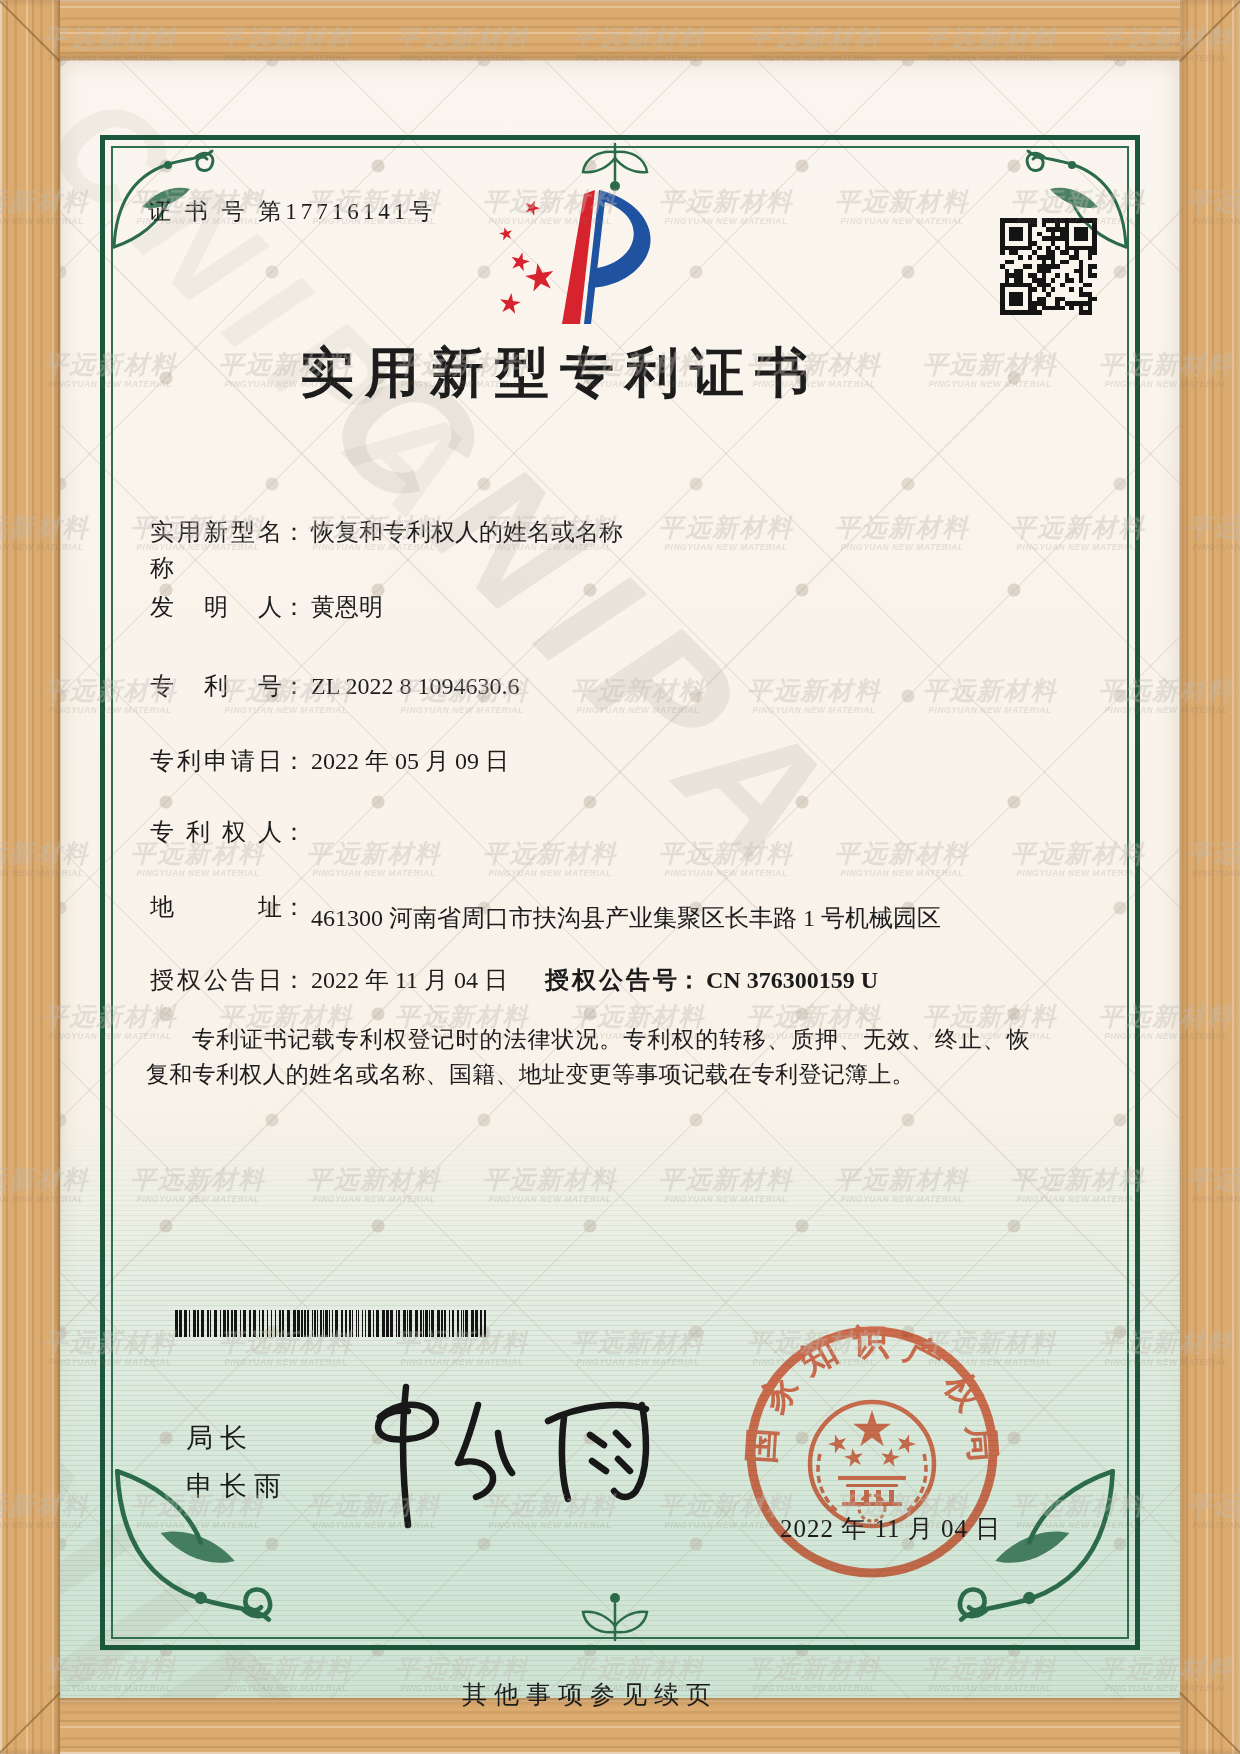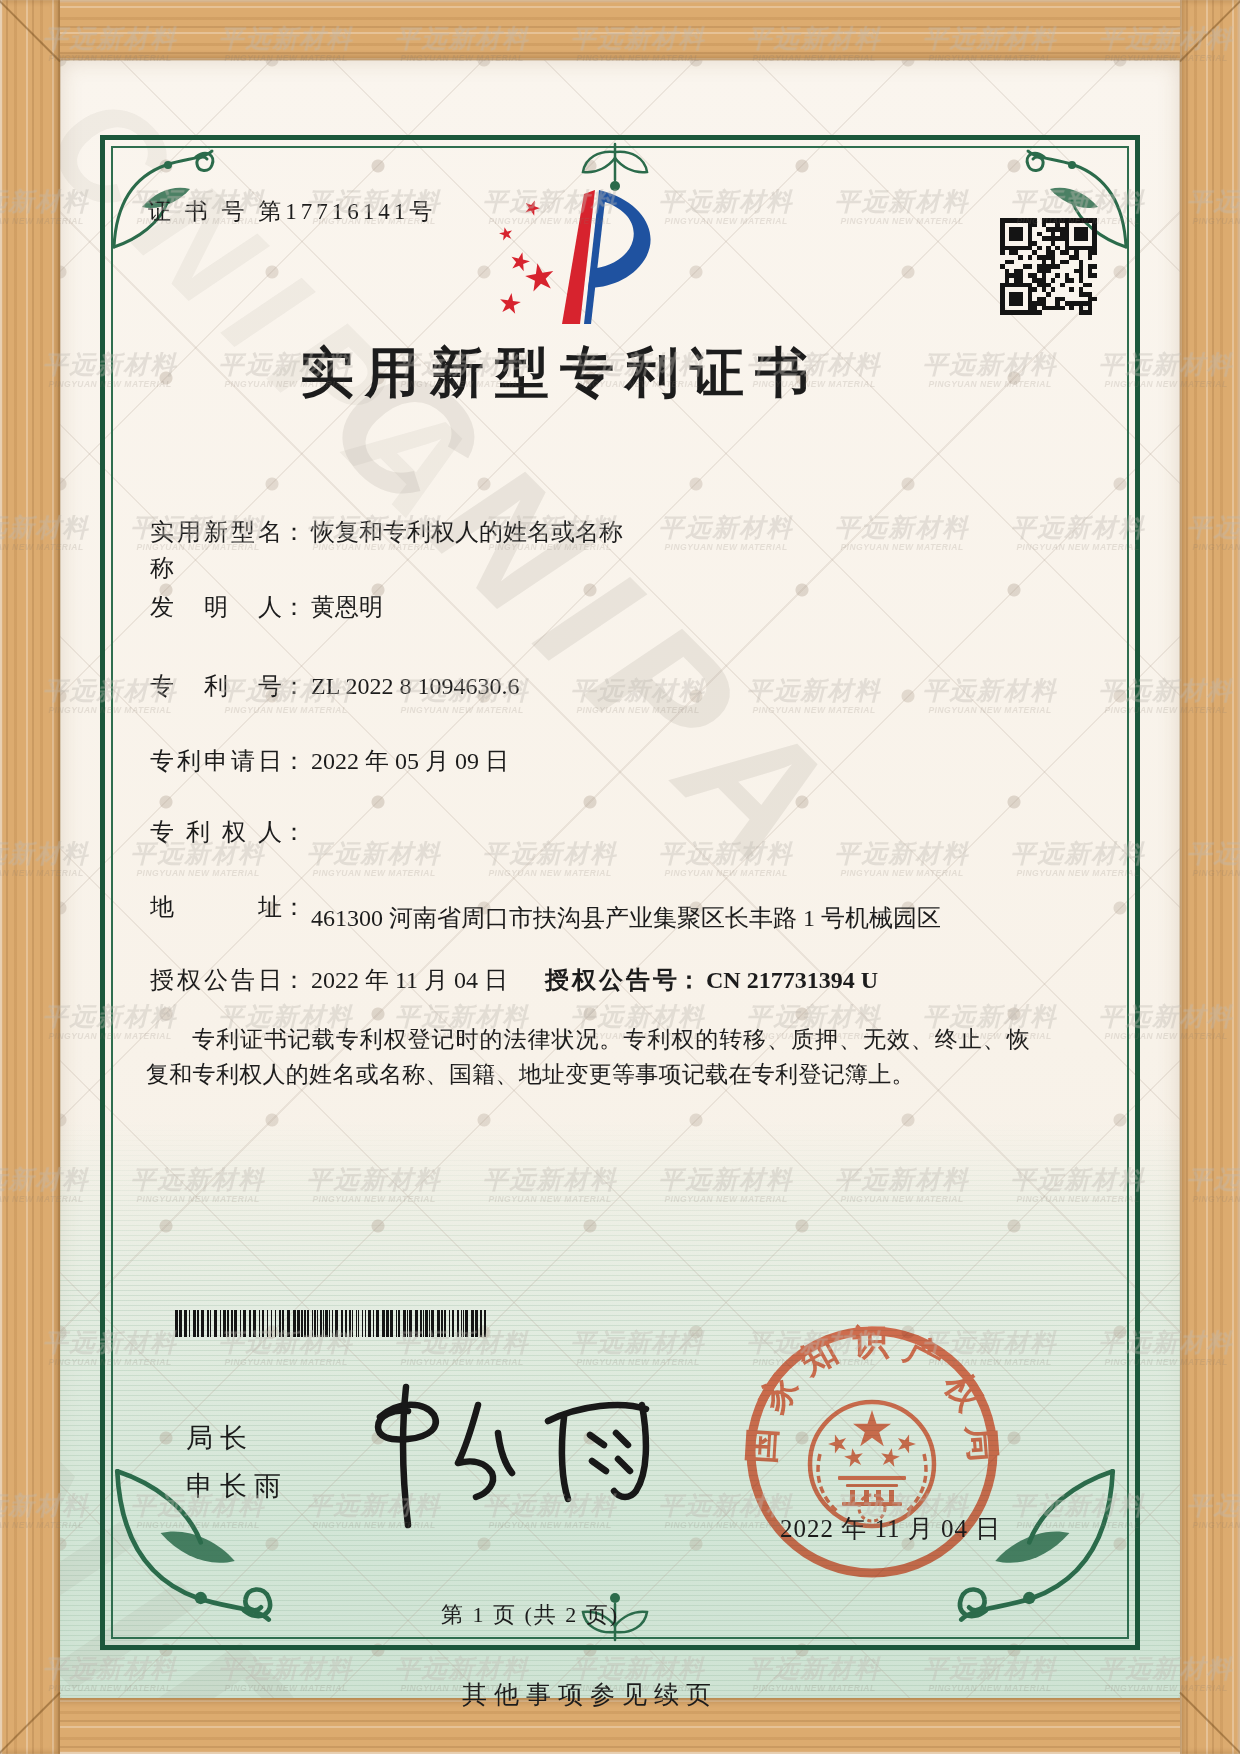--- a/index.html
+++ b/index.html
@@ -474,21 +474,21 @@
       <span class="f-value">461300 河南省周口市扶沟县产业集聚区长丰路 1 号机械园区</span>
   </div>
   <div class="field-row" id="grant-a">
     <span class="f-label">授权公告日</span>
       <span class="f-colon">：</span>
       <span class="f-value">2022 年 11 月 04 日</span>
   </div>
   <div class="field-row" id="grant-b">
     <span class="f-label">授权公告号</span>
       <span class="f-colon">：</span>
-      <span class="f-value">CN 217731394 U</span>
+      <span class="f-value">CN 376300159 U</span>
   </div>
 
   <div class="txt" id="body-text">
     <p>专利证书记载专利权登记时的法律状况。专利权的转移、质押、无效、终止、恢复和专利权人的姓名或名称、国籍、地址变更等事项记载在专利登记簿上。</p>
   </div>
 
   <svg class="abs-svg" id="barcode" viewBox="0 0 318 27" preserveAspectRatio="none">
       <g fill="#141414">
         <rect x="0" y="0" width="3" height="27"></rect>
         <rect x="4" y="0" width="3" height="27"></rect>
@@ -611,21 +611,20 @@
         <rect x="17" y="26" width="5" height="12"></rect>
         <rect x="-30" y="38" width="60" height="4" rx="1"></rect>
       </g>
       <circle class="seal-stroke" cx="0" cy="44" r="13" stroke-width="3" stroke-dasharray="4 3"></circle>
       <path class="seal-stroke" d="M-52,-10 C-58,14 -50,34 -34,48" stroke-width="3.5" stroke-dasharray="7 4"></path>
       <path class="seal-stroke" d="M52,-10 C58,14 50,34 34,48" stroke-width="3.5" stroke-dasharray="7 4"></path>
     </g>
   </svg>
   <div class="txt" id="seal-date">2022 年 11 月 04 日</div>
 
-  <div class="txt" id="page-info">第 1 页 (共 2 页)</div>
   <div class="txt" id="footer-note">其他事项参见续页</div>
 
   <div id="wm-grid">
       <div class="wm-tile" style="left:26px;top:22px">
         <div class="wm-cn">平远新材料</div>
         <div class="wm-en">PINGYUAN NEW MATERIAL</div>
       </div>
       <div class="wm-tile" style="left:202px;top:22px">
         <div class="wm-cn">平远新材料</div>
         <div class="wm-en">PINGYUAN NEW MATERIAL</div>

